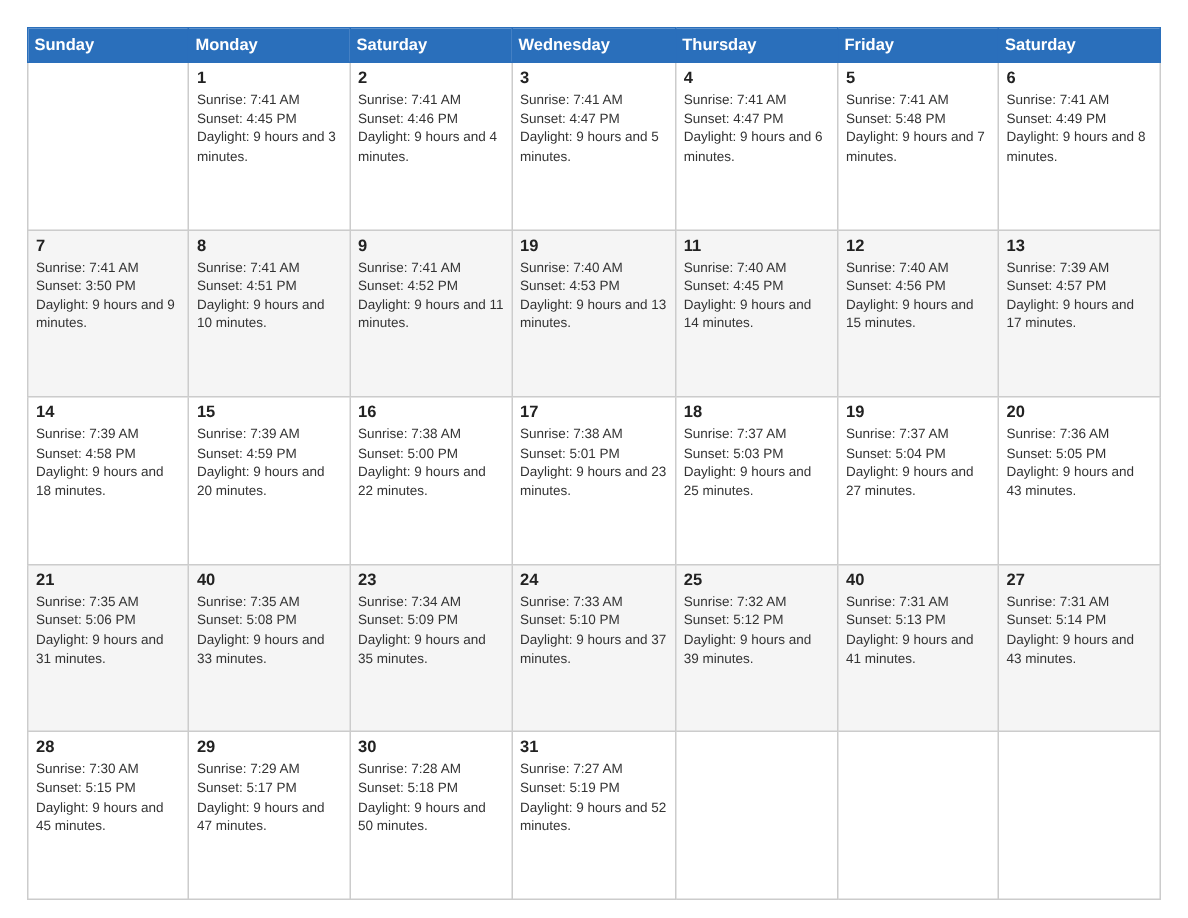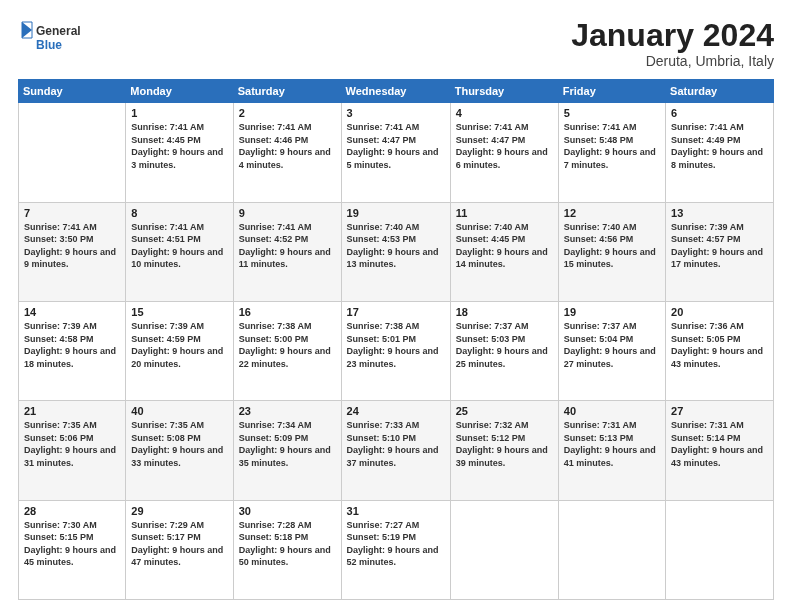--- a/index.html
+++ b/index.html
@@ -66,44 +66,29 @@
       font-size: 11px;
       font-weight: bold;
       color: #222;
       display: block;
       margin-bottom: 2px;
     }
     .cell-info {
       color: #333;
       font-size: 9px;
       line-height: 1.4;
-      font-weight: bold;
     }
     tr:nth-child(even) td { background-color: #f5f5f5; }
     tr:nth-child(odd) td { background-color: #fff; }
     .empty-cell { background-color: #f9f9f9; }
   </style>
 </head>
 <body>
 
 <div class="page">
-  <div class="header">
-    <div class="logo">
-    <svg width="70" height="40" viewBox="0 0 70 40">
-      <text x="18" y="17" font-size="12" font-weight="bold" font-family="Arial" fill="#333">General</text>
-      <text x="18" y="31" font-size="12" font-weight="bold" font-family="Arial" fill="#2a6fbb">Blue</text>
-      <polygon points="4,4 14,4 14,20 4,20" fill="none" stroke="#2a6fbb" stroke-width="1"></polygon>
-      <polygon points="4,4 14,12 4,20" fill="#2a6fbb"></polygon>
-    </svg>
-  </div>
-    <div class="title-block">
-      <div class="month-title">January 2024</div>
-      <div class="location">Deruta, Umbria, Italy</div>
-    </div>
-  </div>
 
   <table class="calendar-table">
     <thead>
       <tr>
         <th>Sunday</th>
         <th>Monday</th>
         <th>Saturday</th>
         <th>Wednesday</th>
         <th>Thursday</th>
         <th>Friday</th>

